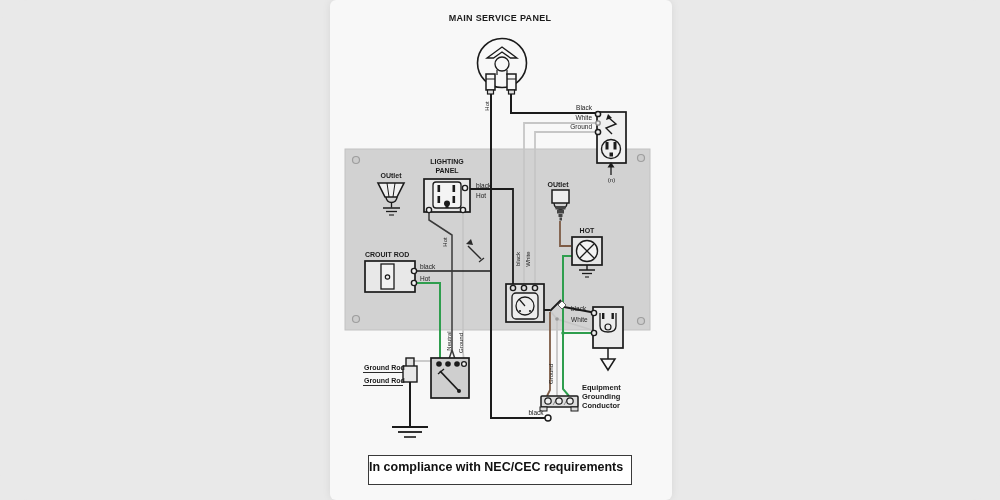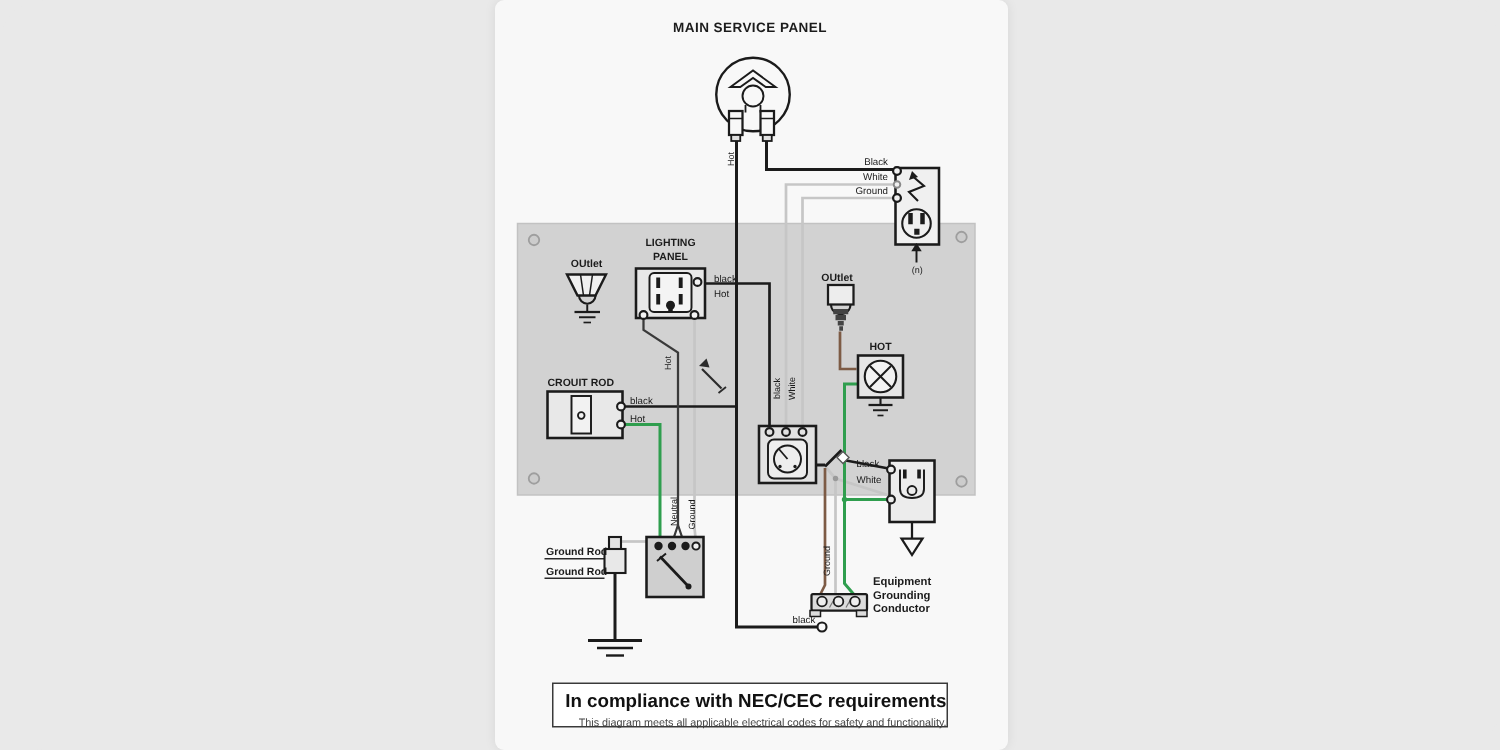--- a/index.html
+++ b/index.html
@@ -7,21 +7,21 @@
          font-family:"Liberation Sans",sans-serif;border-radius:29px;}
   .card{position:absolute;left:330px;top:0;width:342px;height:500px;background:#f8f8f8;
         border-radius:6px;box-shadow:0 0 8px rgba(0,0,0,0.08);}
   svg{position:absolute;left:0;top:0;}
   svg text{fill:#1b1b1b;font-family:"Liberation Sans",sans-serif;}
   .t-title{font-size:9px;font-weight:bold;letter-spacing:.3px;}
   .t-comp{font-size:7px;font-weight:bold;}
   .t-wire{font-size:6.5px;}
   .t-rot{font-size:6px;}
   .caption{position:absolute;left:368px;top:455px;width:264px;height:30px;background:#ffffff;
-           border:1.4px solid #3a3a3a;text-align:right;box-sizing:border-box;padding-top:5px;}
+           border:1.4px solid #3a3a3a;text-align:left;box-sizing:border-box;padding-top:5px;}
   .caption .cap-title{font-size:12.5px;font-weight:bold;color:#111;line-height:1.1;}
   .caption .cap-sub{font-size:7.2px;color:#444;margin-top:2px;}
 </style>
 </head>
 <body>
 
 <div class="stage">
   <div class="card"></div>
 
   <svg width="1000" height="500" viewBox="0 0 1000 500">
@@ -260,15 +260,14 @@
 
     <text class="t-rot" transform="rotate(-90 553 374)" x="553" y="374" text-anchor="middle">Ground</text>
     <text class="t-comp" x="582" y="390" text-anchor="start" style="font-size:7.5px">Equipment</text>
     <text class="t-comp" x="582" y="399" text-anchor="start" style="font-size:7.5px">Grounding</text>
     <text class="t-comp" x="582" y="408" text-anchor="start" style="font-size:7.5px">Conductor</text>
     <text class="t-wire" x="536" y="415" text-anchor="middle">black</text>
   </svg>
 
   <div class="caption">
     <div class="cap-title">In compliance with NEC/CEC requirements</div>
-    <div class="cap-sub">This diagram meets all applicable electrical codes for safety and functionality.</div>
   </div>
 </div>
 
 </body></html>

